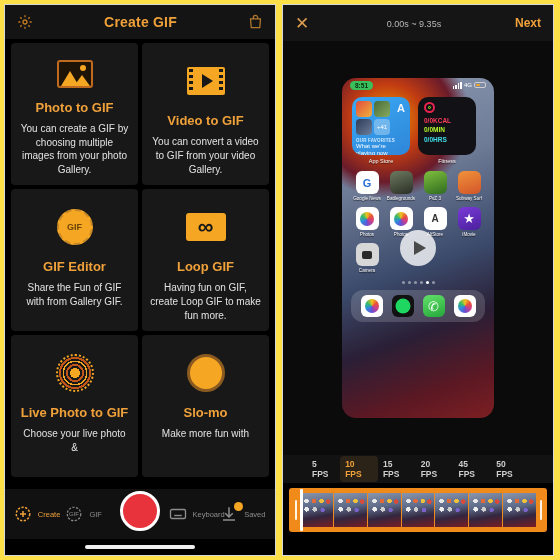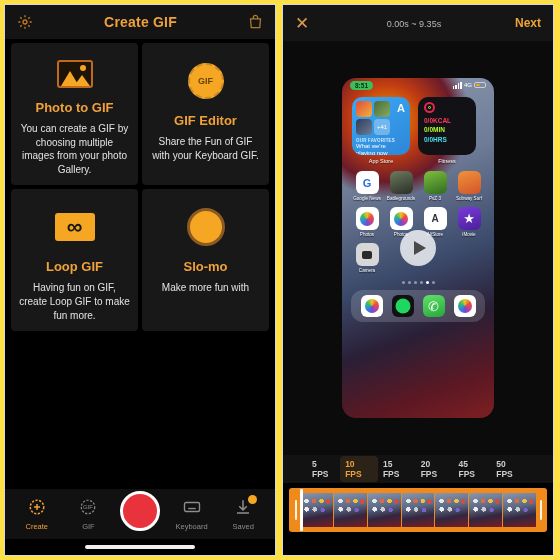--- a/index.html
+++ b/index.html
@@ -86,21 +86,21 @@
   }
   .i-live .dots { position: absolute; inset: 0; border-radius: 50%; border: 2px dotted #f5a623; }
 
   .i-slomo { width: 38px; height: 38px; border-radius: 50%; border: 3px solid #8a5a20; background: #f5a623; }
 
   .l-tabbar {
     flex: 0 0 50px; height: 50px; background: #111;
     display: flex; align-items: center; justify-content: space-around;
     position: relative; padding: 0 6px;
   }
-  .tab { display: flex; flex-direction: column; align-items: center; gap: 6px; width: 46px; }
+  .tab { display: flex; flex-direction: row; align-items: center; gap: 6px; width: 46px; }
   .tab-label { font-size: 7.5px; color: #8d8d8d; }
   .tab.active .tab-label { color: #f0a13a; }
   .tab-ico { width: 18px; height: 18px; position: relative; }
   .badge { position: absolute; top: -3px; right: -5px; width: 9px; height: 9px; border-radius: 50%; background: #f5a623; }
   .record {
     position: absolute; left: 50%; top: 2px; transform: translateX(-50%);
     width: 40px; height: 40px; border-radius: 50%;
     background: #e8323c; border: 3px solid #fff;
   }
   .home-ind { flex: 0 0 16px; background: #000; display: flex; align-items: center; justify-content: center; }
@@ -238,37 +238,55 @@
           <div class="i-photo">
               <span class="sun"></span>
               <span class="m1"></span>
               <span class="m2"></span>
             </div>
         </div>
         <div class="card-title">Photo to GIF</div>
         <div class="card-desc">You can create a GIF by choosing multiple images from your photo Gallery.</div>
       </div>
 
+      <div class="card">
+        <div class="card-icon">
+          <div class="i-video">
+              <span class="tri"></span>
+            </div>
+        </div>
+        <div class="card-title">Video to GIF</div>
+        <div class="card-desc">You can convert a video to GIF from your video Gallery.</div>
+      </div>
 
       <div class="card">
         <div class="card-icon">
           <div class="i-gifbadge">GIF</div>
         </div>
         <div class="card-title">GIF Editor</div>
-        <div class="card-desc">Share the Fun of GIF with your Keyboard GIF.</div>
+        <div class="card-desc">Share the Fun of GIF with from Gallery GIF.</div>
       </div>
 
       <div class="card">
         <div class="card-icon">
           <div class="i-loop">∞</div>
         </div>
         <div class="card-title">Loop GIF</div>
         <div class="card-desc">Having fun on GIF, create Loop GIF to make fun more.</div>
       </div>
 
+      <div class="card">
+        <div class="card-icon">
+          <div class="i-live">
+              <span class="dots"></span>
+            </div>
+        </div>
+        <div class="card-title">Live Photo to GIF</div>
+        <div class="card-desc">Choose your live photo &amp;</div>
+      </div>
 
       <div class="card">
         <div class="card-icon">
           <div class="i-slomo"></div>
         </div>
         <div class="card-title">Slo-mo</div>
         <div class="card-desc">Make more fun with</div>
       </div>
 
     </div>

